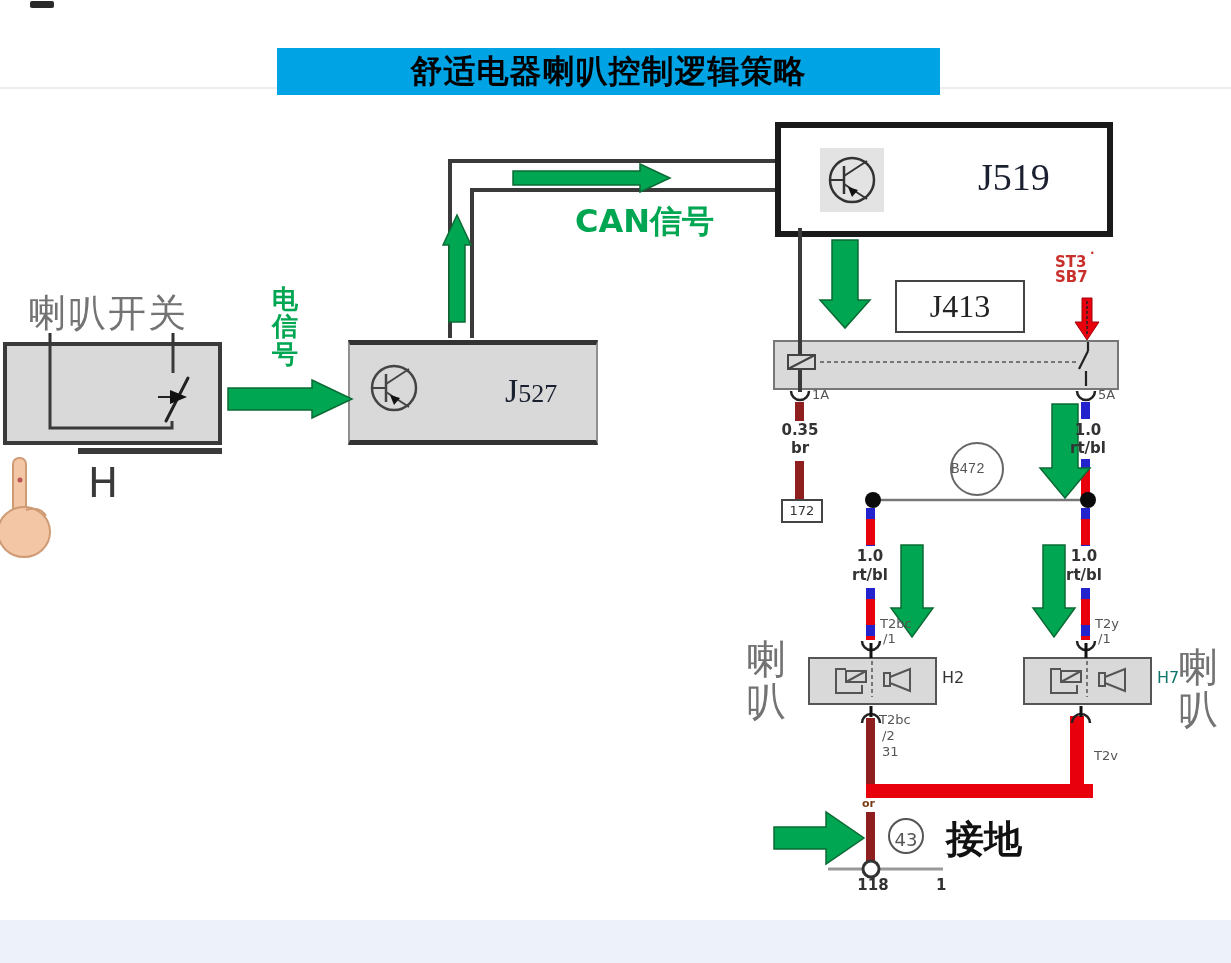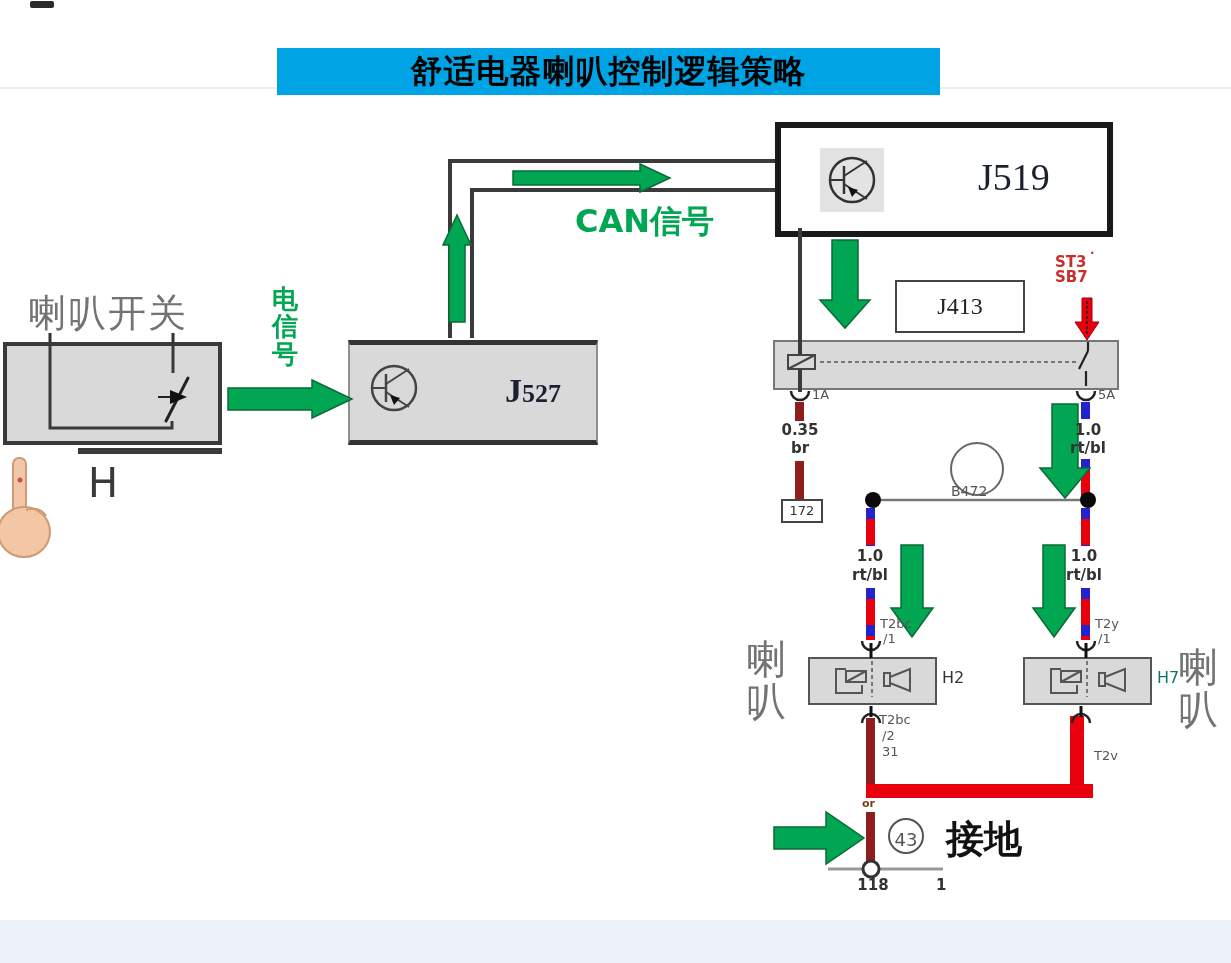--- a/index.html
+++ b/index.html
@@ -11,25 +11,25 @@
   .hline{left:0;top:87px;width:1231px;height:2px;background:#ededed;}
   .topmark{left:30px;top:1px;width:24px;height:7px;background:#2a2a2a;border-radius:2px;}
   .bottomband{left:0;top:920px;width:1231px;height:43px;background:#edf1f9;}
   .graybox{background:#d9d9d9;}
   .switchbox{left:3px;top:342px;width:211px;height:95px;border:4px solid #3a3a3a;}
   .j527box{left:348px;top:340px;width:246px;height:95px;border-left:2px solid #909090;border-right:2px solid #909090;
            border-top:5px solid #333;border-bottom:5px solid #333;}
   .j519box{left:775px;top:122px;width:326px;height:103px;border:6px solid #1a1a1a;background:#fff;}
   .j413strip{left:773px;top:340px;width:342px;height:46px;border:2px solid #777;}
   .j413label{left:895px;top:280px;width:126px;height:49px;border:2px solid #444;background:#fff;
-             font-family:"Liberation Serif",serif;font-size:24px;color:#222;text-align:center;line-height:49px;}
+             font-family:"Liberation Serif",serif;font-size:32px;color:#222;text-align:center;line-height:49px;}
   .hornbox{width:125px;height:44px;border:2.5px solid #555;}
   .iconsq{left:820px;top:148px;width:64px;height:64px;background:#e3e3e3;display:flex;align-items:center;justify-content:center;}
   .j519text{left:930px;top:155px;font-family:"Liberation Serif",serif;font-size:38px;color:#1a2030;margin-left:48px;}
-  .j527text{left:505px;top:372px;font-family:"Liberation Serif",serif;font-size:34px;font-weight:bold;color:#1a2030;}
+  .j527text{left:505px;top:372px;font-family:"Liberation Serif",serif;font-size:34px;font-weight:normal;color:#1a2030;}
   .j527text .num{font-size:26px;}
   .redlbl{color:#737373;font-weight:normal;}
   .greenlbl{color:#00a651;font-weight:bold;}
   .vert{line-height:1.05;word-break:break-all;}
   .lbl{font-size:13px;color:#555;}
   .gauge{font-size:15px;font-weight:bold;color:#333;text-align:center;width:50px;}
   .stub{position:absolute;width:9px;background:#8f1f1f;}
   .blue{background:#2323cd;}
   .striped{background:repeating-linear-gradient(180deg,#2323cd 0 11px,#e8000d 11px 37px);}
   .redwire{background:#e8000d;}
@@ -176,21 +176,21 @@
   </div>
   <div class="abs" style="left:1090px;top:246px;font-size:12px;font-weight:bold;color:#c9302c;">·</div>
 
   <div class="abs lbl" style="left:812px;top:387px;">1A</div>
   <div class="abs lbl" style="left:1098px;top:387px;">5A</div>
   <div class="abs gauge" style="left:775px;top:421px;">0.35</div>
   <div class="abs gauge" style="left:775px;top:439px;">br</div>
   <div class="abs gauge" style="left:1063px;top:421px;">1.0</div>
   <div class="abs gauge" style="left:1063px;top:439px;">rt/bl</div>
   <div class="abs ref172">172</div>
-  <div class="abs circtext" style="left:951px;top:483px;width:32px;font-size:14px;">B472</div>
+  <div class="abs circtext" style="left:951px;top:461px;width:32px;font-size:14px;font-family:Liberation Mono, monospace;">B472</div>
 
   <div class="abs gauge" style="left:845px;top:547px;">1.0</div>
   <div class="abs gauge" style="left:845px;top:566px;">rt/bl</div>
   <div class="abs gauge" style="left:1059px;top:547px;">1.0</div>
   <div class="abs gauge" style="left:1059px;top:566px;">rt/bl</div>
 
   <div class="abs lbl" style="left:880px;top:616px;">T2bc</div>
   <div class="abs lbl" style="left:883px;top:631px;">/1</div>
   <div class="abs lbl" style="left:1095px;top:616px;">T2y</div>
   <div class="abs lbl" style="left:1098px;top:631px;">/1</div>

